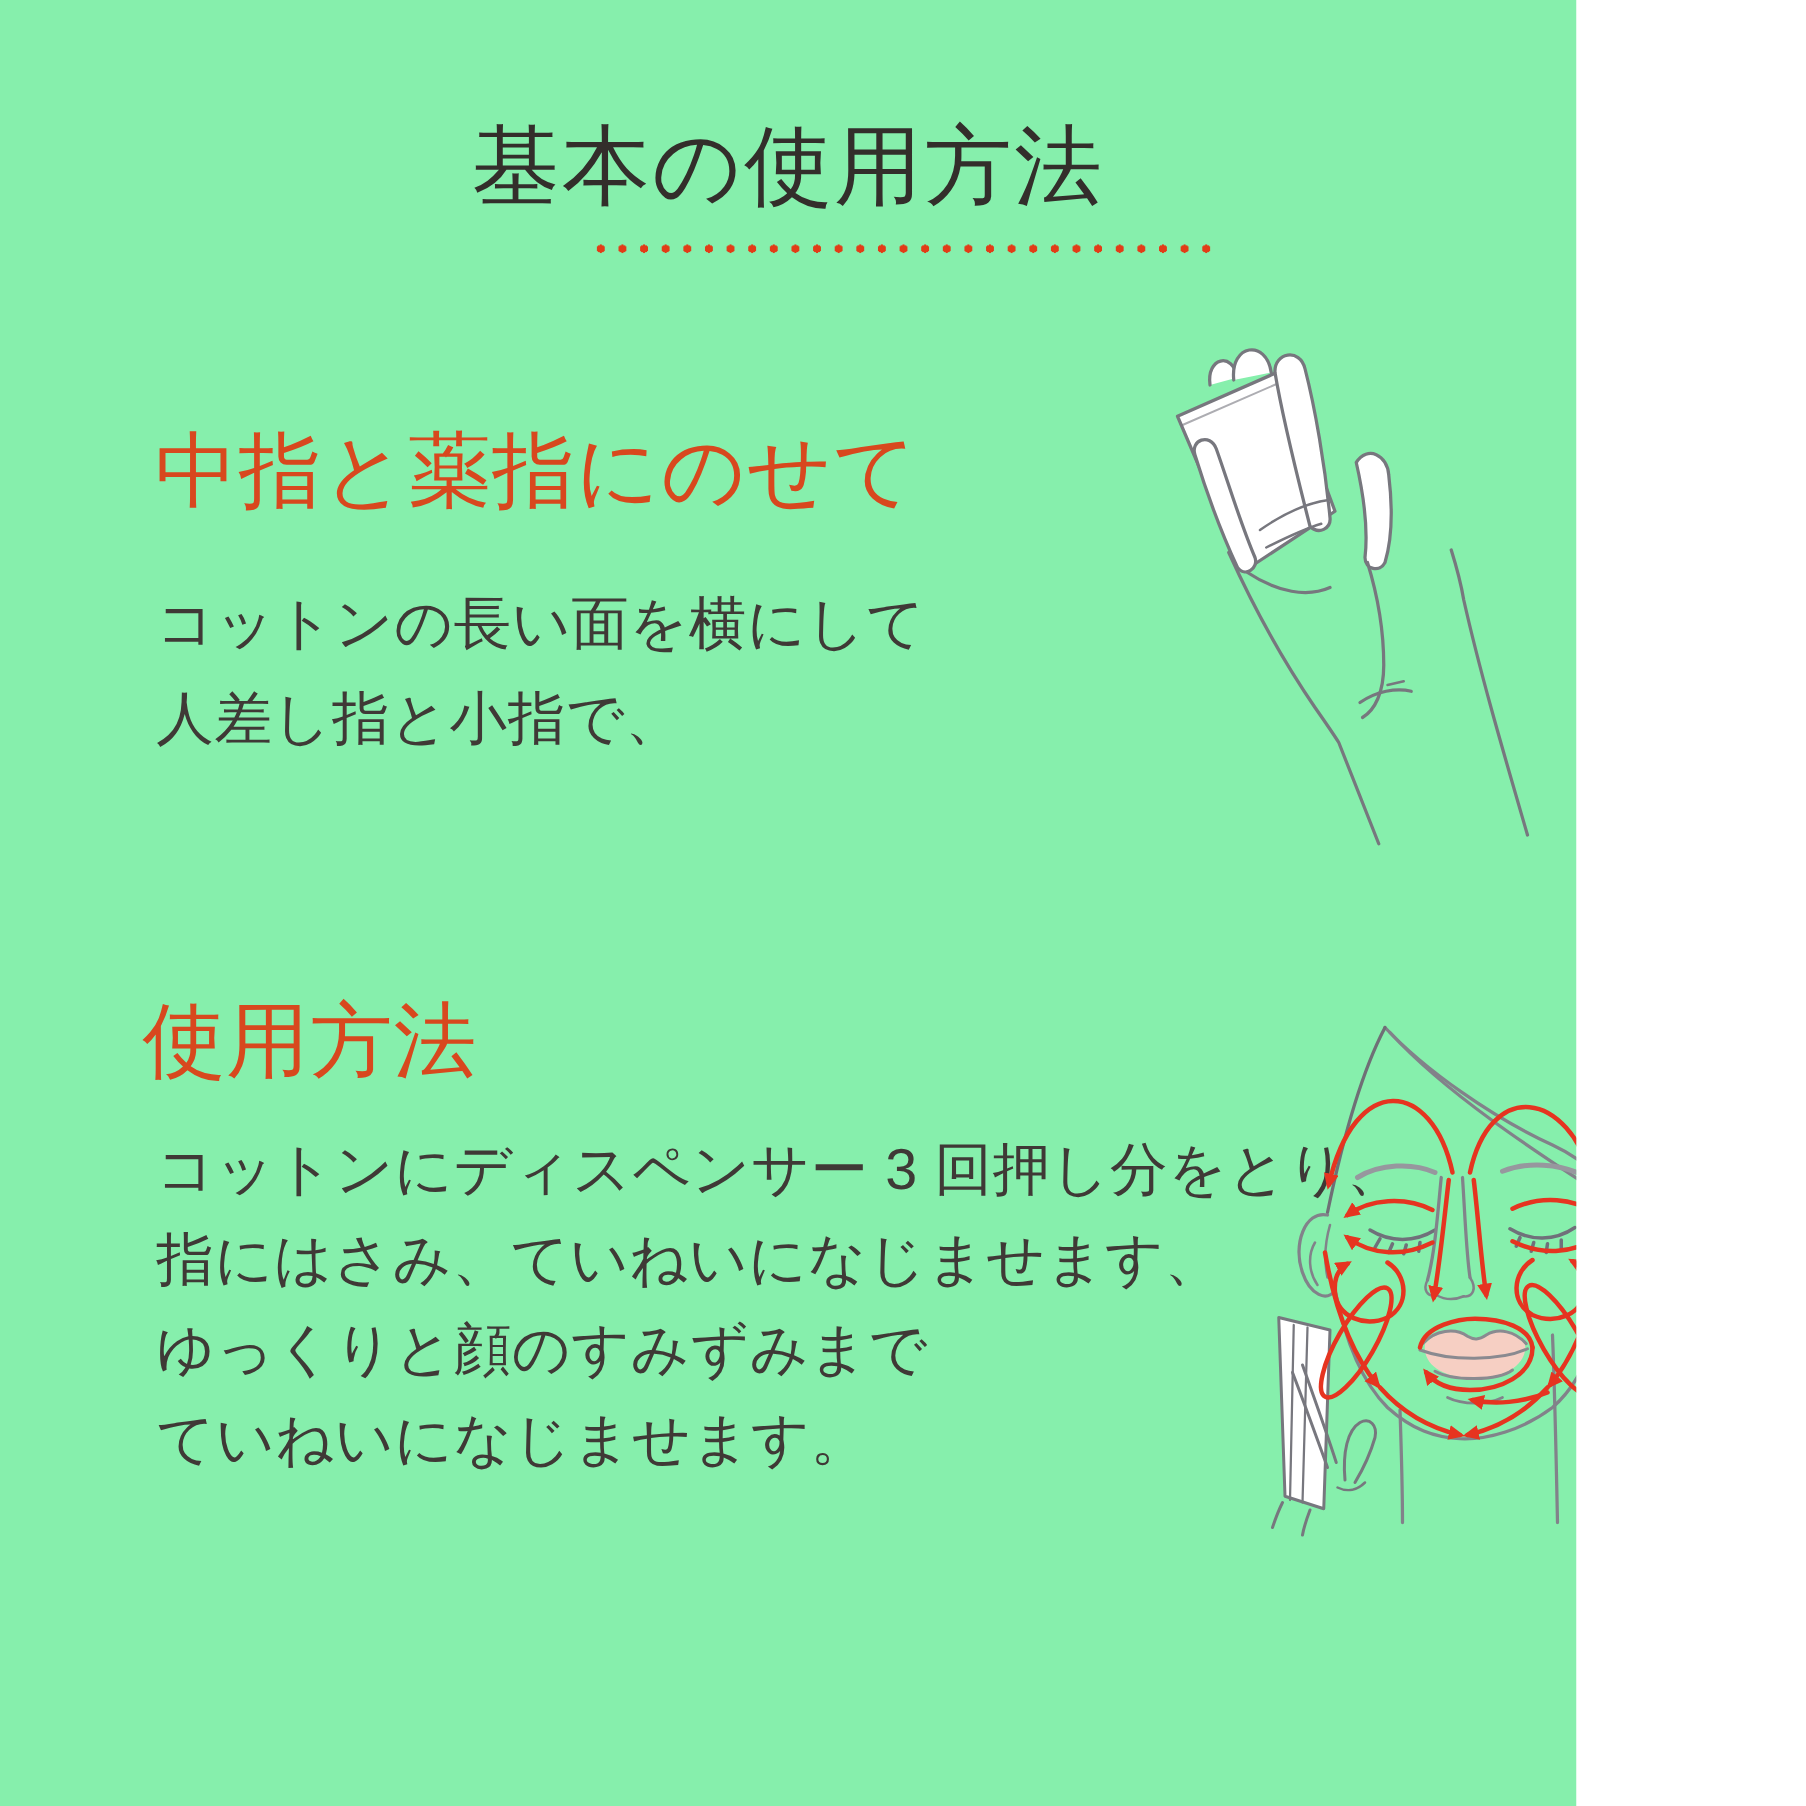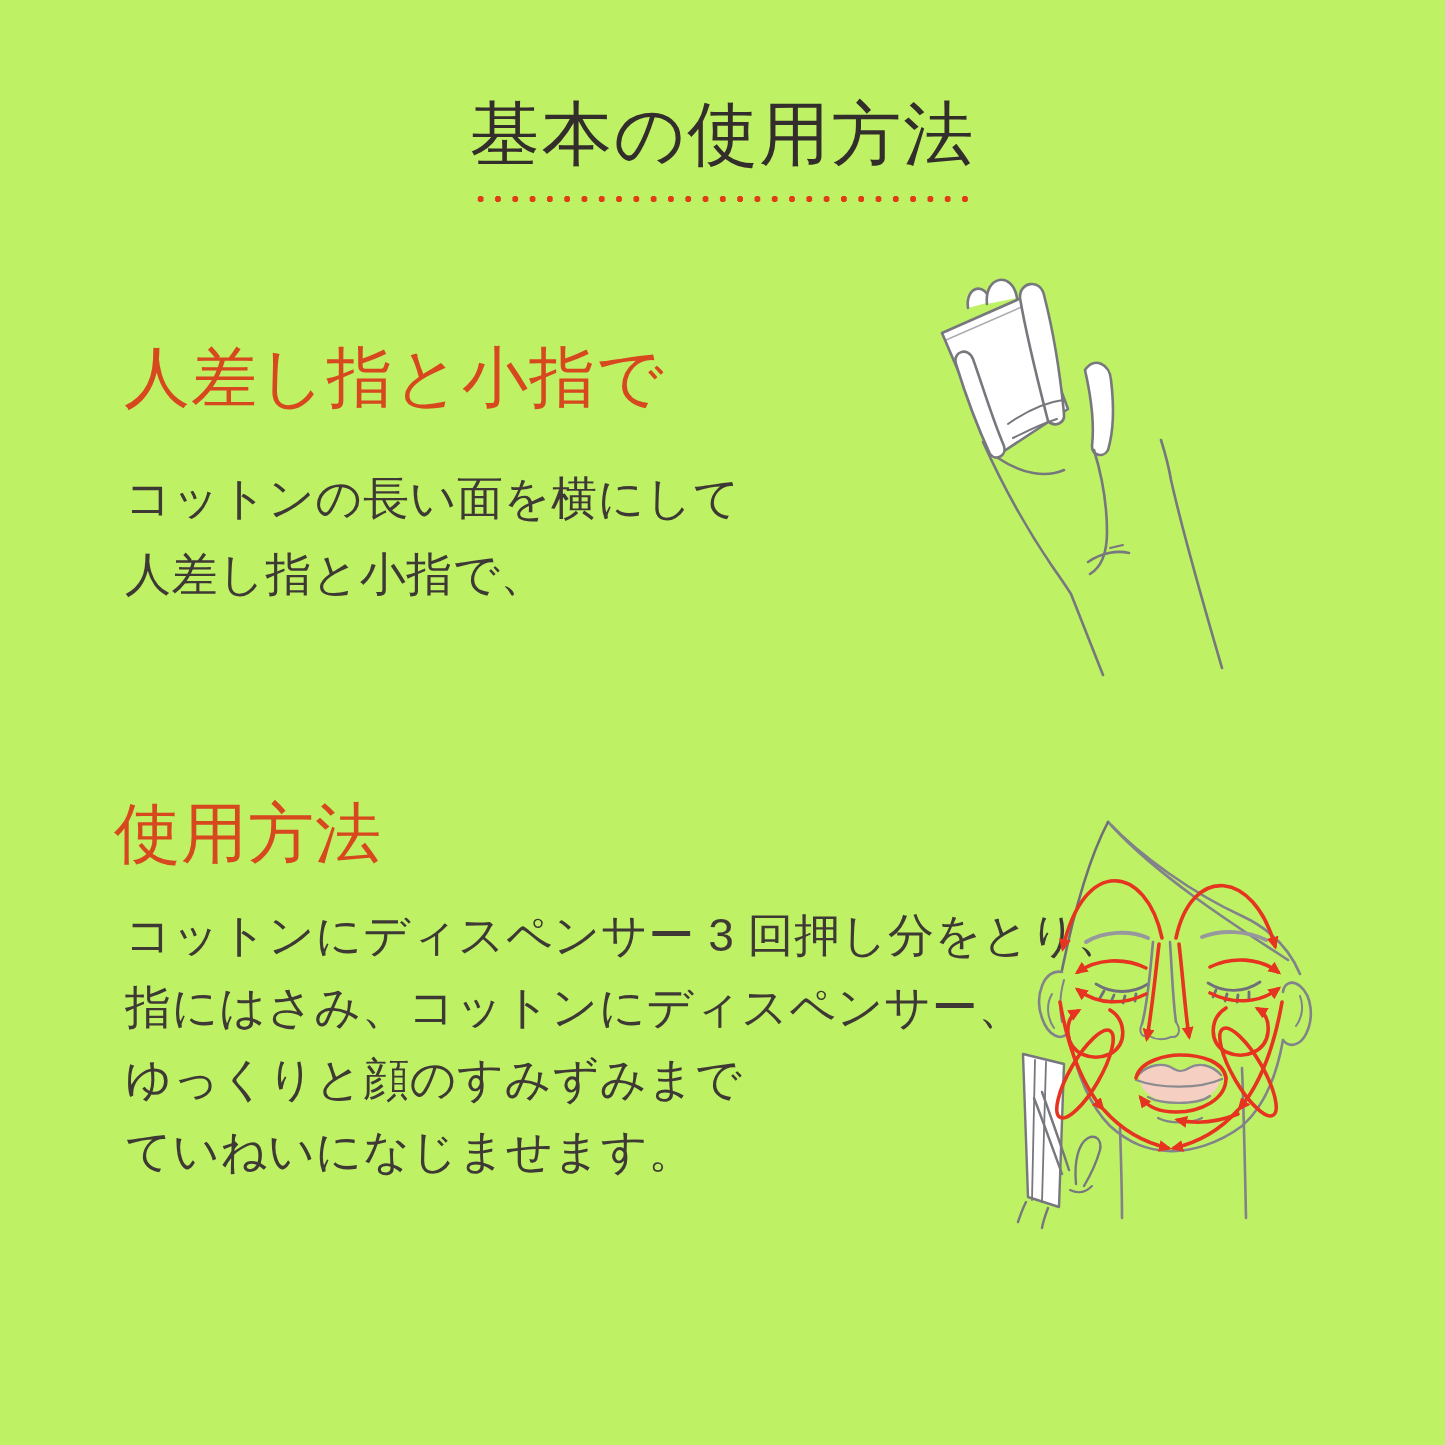--- a/index.html
+++ b/index.html
@@ -1,19 +1,19 @@
 <!DOCTYPE html>
 <html><head>
 <meta charset="utf-8">
 <style>
   html,body{margin:0;padding:0;background:#ffffff;}
   #canvas{
     position:relative;
-    width:1445px;height:1445px;
-    background:#bef264;
+    width:1261px;height:1445px;
+    background:#86efac;
     overflow:hidden;
     font-family:"Liberation Sans","DejaVu Sans",sans-serif;
   }
   .serif{font-family:"Liberation Serif","DejaVu Serif",serif;}
   .page-title{
     position:absolute;left:0;right:0;top:96px;
     text-align:center;
     font-size:70px;line-height:1.1;
     letter-spacing:2px;
     color:#332e2b;
@@ -50,21 +50,21 @@
   #face-illus{left:988px;top:810px;width:362px;height:420px;}
 </style>
 </head>
 <body>
 
 <div id="canvas">
 
   <div class="page-title serif">基本の使用方法</div>
   <div class="dotted-divider"></div>
 
-  <div class="section-heading serif" id="heading-1">人差し指と小指で</div>
+  <div class="section-heading serif" id="heading-1">中指と薬指にのせて</div>
   <div class="body-text" id="body-1">
     <div class="line">コットンの長い面を横にして</div>
     <div class="line">人差し指と小指で、</div>
   </div>
 
   <svg id="hand-illus" class="illus" viewBox="0 0 360 425" xmlns="http://www.w3.org/2000/svg">
     <g stroke="#77777e" stroke-width="2.6" fill="none" stroke-linecap="round" stroke-linejoin="round">
 
       <path d="M 62,71 L 146,34 L 188,147 L 115,195 Z" fill="#ffffff"></path>
       <path d="M 66,78 L 144,44" stroke-width="1.6" opacity="0.6"></path>
@@ -85,21 +85,21 @@
       <path d="M 128,162 C 148,148 168,140 183,138" stroke-width="2"></path>
       <path d="M 133,176 C 149,168 164,161 177,157" stroke-width="2"></path>
       <path d="M 208,300 C 221,291 237,288 249,291"></path>
       <path d="M 230,286 L 243,283" stroke-width="2"></path>
     </g>
   </svg>
 
   <div class="section-heading serif" id="heading-2">使用方法</div>
   <div class="body-text" id="body-2">
     <div class="line">コットンにディスペンサー 3 回押し分をとり、</div>
-    <div class="line">指にはさみ、コットンにディスペンサー、</div>
+    <div class="line">指にはさみ、ていねいになじませます、</div>
     <div class="line">ゆっくりと顔のすみずみまで</div>
     <div class="line">ていねいになじませます。</div>
   </div>
 
   <svg id="face-illus" class="illus" viewBox="0 0 362 420" xmlns="http://www.w3.org/2000/svg">
     <defs>
       <marker id="ah" orient="auto" markerUnits="userSpaceOnUse" markerWidth="18" markerHeight="16" refX="9" refY="6">
         <path d="M 0,0 L 13,6 L 0,12 Z" fill="#e63420"></path>
       </marker>
     </defs>

